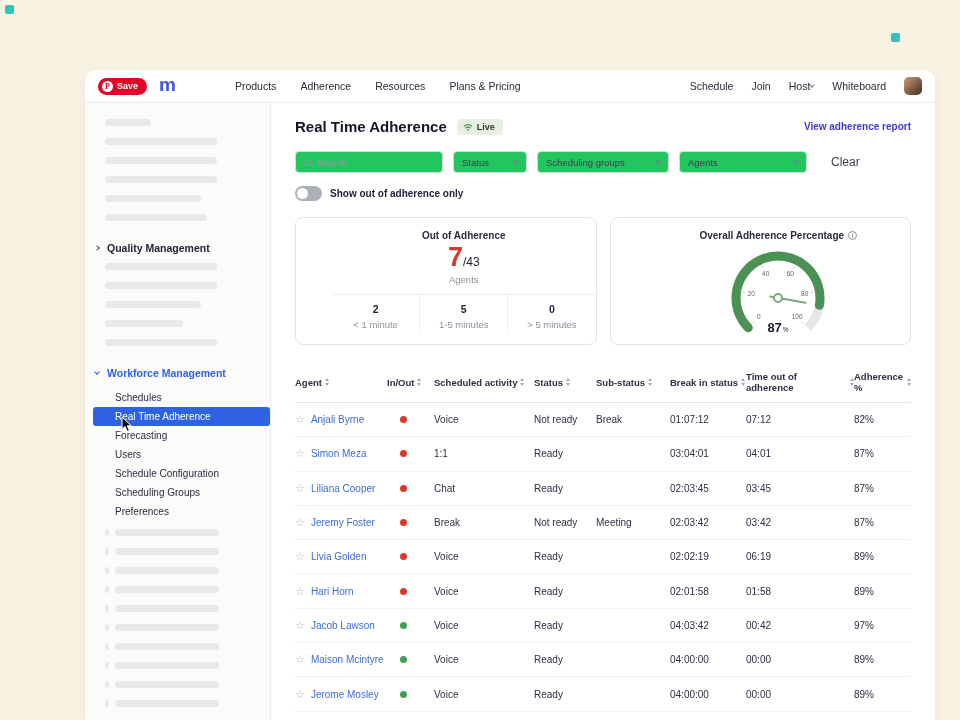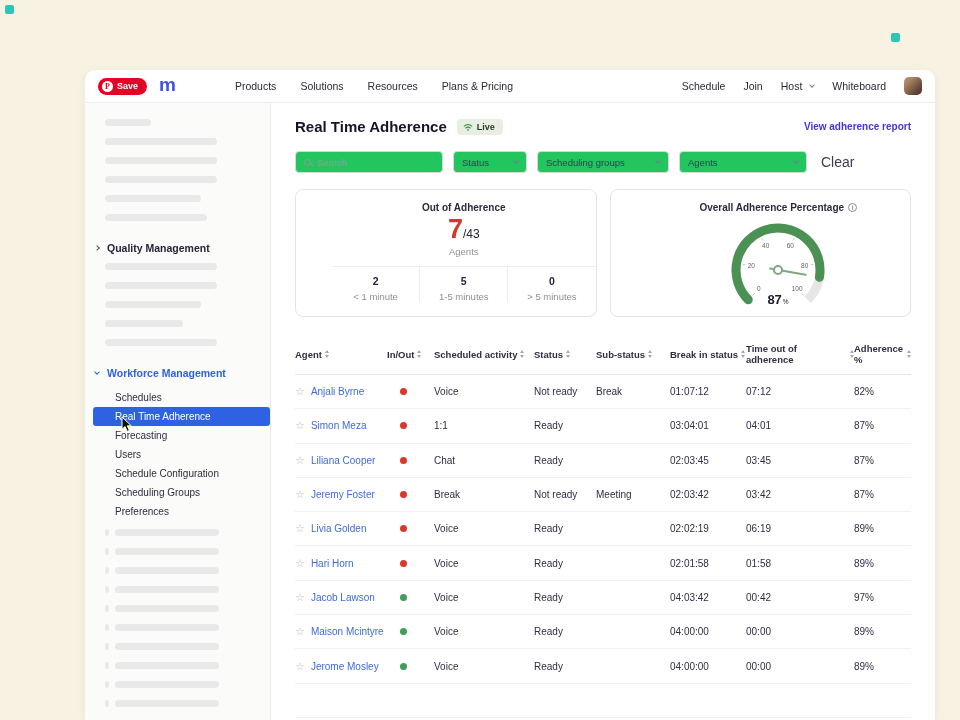--- a/index.html
+++ b/index.html
@@ -19,21 +19,21 @@
   }
 
   
   .topnav { height:33px; min-height:33px; border-bottom:1px solid #ededed; display:flex; align-items:center; padding:0 13px; }
   .pin-save { background:#e60023; color:#fff; border-radius:999px; height:17px; display:flex; align-items:center; gap:4px; padding:0 9px 0 4px; font-size:9px; font-weight:700; cursor:pointer; }
   .pin-p { width:11px; height:11px; background:#fff; color:#e60023; border-radius:50%; font-size:8px; font-weight:700; display:flex; align-items:center; justify-content:center; font-family:"Liberation Serif", serif; }
   .miro-logo { font-size:19px; font-weight:800; color:#4352e0; margin:-3px 24px 0 12px; line-height:1; letter-spacing:-1px; }
   .nav-left { display:flex; gap:24px;padding-left:36px; }
   .nav-link { font-size:10.5px; color:#2a2a38; font-weight:500; cursor:pointer; white-space:nowrap; }
   .nav-right { margin-left:auto; display:flex; gap:18px; align-items:center; }
-  .host { display:flex; align-items:center; gap:8px; }
+  .host { display:flex; align-items:center; gap:0; }
   .avatar { width:18px; height:18px; border-radius:5px; background:linear-gradient(135deg,#b08968 20%,#5c4033 80%); }
 
   .chev { display:inline-block; width:4px; height:4px; border-right:1.3px solid #555; border-bottom:1.3px solid #555; }
   .chev.down { transform:rotate(45deg); margin-top:-2px; }
   .chev.right { transform:rotate(-45deg); }
   .chev.blue { border-color:#2e62e2; }
   .chev.gray { border-color:#7a7a88; }
 
   
   .layout { display:flex; flex:1; min-height:0; }
@@ -58,21 +58,21 @@
 
   .filters { display:flex; gap:10px; margin-top:16px; align-items:center; }
   .control { height:22px; border:1px solid #d8d8d8; border-radius:4px; background:#22c55e; display:flex; align-items:center; font-size:9.5px; color:#5a5a6a; padding:0 8px; gap:6px; }
   .search { width:148px; }
   .search input { border:none; outline:none; font-size:9.5px; color:#444; width:100%; background:transparent; font-family:inherit; }
   .search input::placeholder { color:#9a9aa6; }
   .mag { width:7px; height:7px; min-width:7px; border:1.2px solid #98989f; border-radius:50%; position:relative; }
   .mag::after { content:''; position:absolute; width:3.5px; height:1.2px; background:#98989f; right:-3px; bottom:-1px; transform:rotate(45deg); }
   .dd { justify-content:space-between; color:#3c3c4e; cursor:pointer; }
   .dd.status { width:74px; } .dd.groups { width:132px; } .dd.agents { width:128px; }
-  .clear { font-size:14px; color:#3c3c4e; margin-left:4px; cursor:pointer; }
+  .clear { font-size:12px; color:#3c3c4e; margin-left:14px; cursor:pointer; }
 
   .toggle-row { display:flex; align-items:center; gap:8px; margin-top:13px; }
   .toggle { width:27px; height:15px; border-radius:999px; background:#a9b0b7; position:relative; cursor:pointer; }
   .toggle::after { content:''; position:absolute; left:2px; top:2px; width:11px; height:11px; background:#fff; border-radius:50%; }
   .toggle-label { font-size:10px; color:#23233a; font-weight:600; }
 
   
   .cards { display:flex; gap:13px; margin-top:16px; }
   .card { flex:1; border:1px solid #e4e4e4; border-radius:8px; height:128px; background:#fff; overflow:hidden;padding-left:36px; }
   .card-title { text-align:center; font-size:10px; font-weight:700; color:#2a2a3e; margin-top:12px; }
@@ -115,21 +115,21 @@
 <div class="window">
 
   <div class="topnav">
     <div class="pin-save">
       <span class="pin-p">P</span>
       <span>Save</span>
     </div>
     <div class="miro-logo">m</div>
     <nav class="nav-left">
       <span class="nav-link">Products</span>
-      <span class="nav-link">Solutions</span>
+      <span class="nav-link">Adherence</span>
       <span class="nav-link">Resources</span>
       <span class="nav-link">Plans &amp; Pricing</span>
     </nav>
     <div class="nav-right">
       <span class="nav-link">Schedule</span>
       <span class="nav-link">Join</span>
       <span class="nav-link host">
         <span>Host</span>
         <i class="chev down gray"></i>
       </span>
@@ -247,20 +247,24 @@
           <span>Scheduling groups</span>
           <i class="chev down gray"></i>
         </div>
         <div class="control dd agents">
           <span>Agents</span>
           <i class="chev down gray"></i>
         </div>
         <span class="clear">Clear</span>
       </div>
 
+      <div class="toggle-row">
+        <span class="toggle"></span>
+        <span class="toggle-label">Show out of adherence only</span>
+      </div>
 
       <div class="cards">
 
         <div class="card">
           <div class="card-title">Out of Adherence</div>
           <div class="out-number">
             <span class="out-count">7</span><span class="out-total">/43</span>
           </div>
           <div class="out-unit">Agents</div>
           <div class="out-break">

